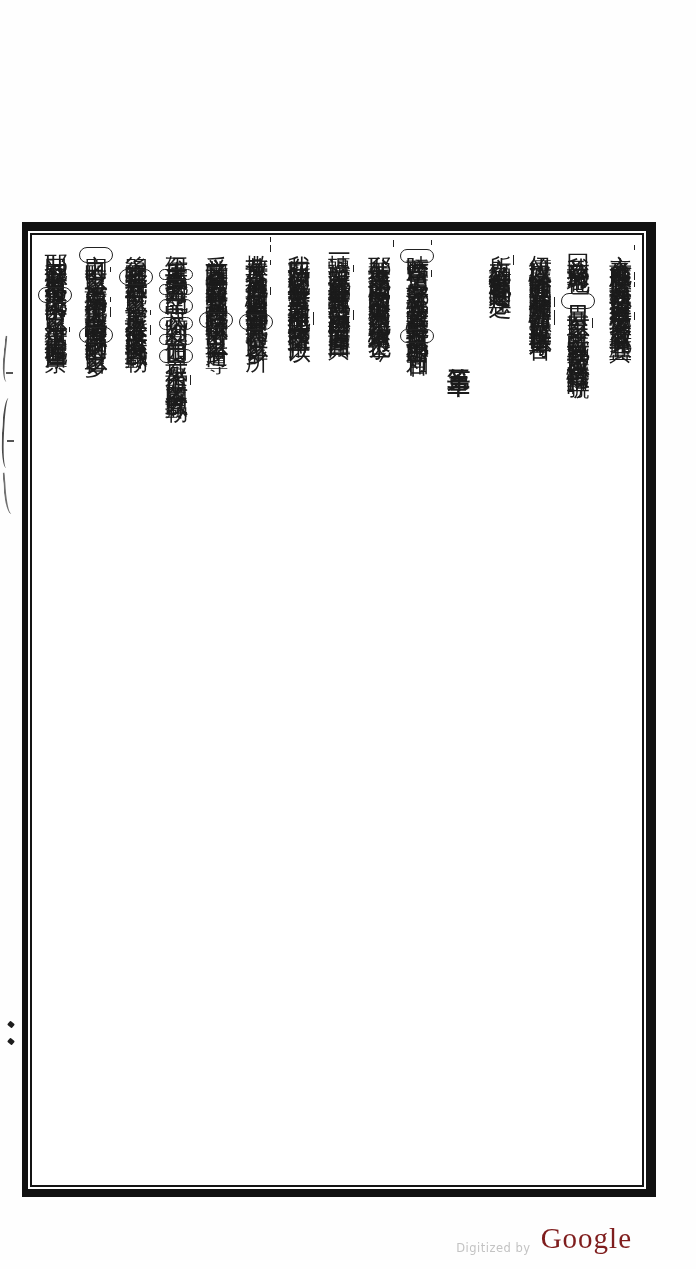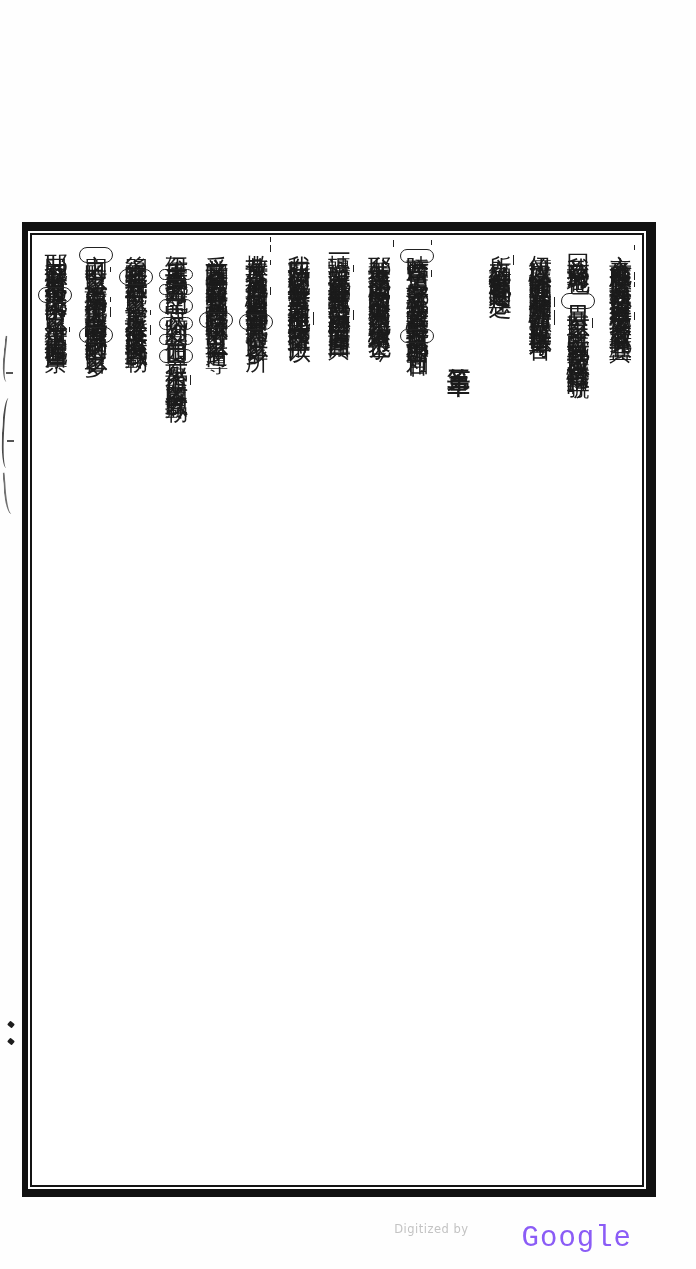--- a/index.html
+++ b/index.html
@@ -58,30 +58,30 @@
   .frag3{left:4px;top:472px;width:8px;height:42px;transform:rotate(-4deg);border-color:#707070;}
   .dash{position:absolute;background:#555;height:2px;width:7px;}
   .dash1{left:6px;top:372px;}
   .dash2{left:7px;top:440px;}
   .speck{position:absolute;width:6px;height:5px;background:#1d1d1d;transform:rotate(40deg);border-radius:1px;}
   .speck1{left:8px;top:1022px;}
   .speck2{left:8px;top:1039px;}
   
   .watermark{
     position:absolute;right:64px;bottom:14px;
-    display:flex;align-items:flex-start;gap:10px;
+    display:flex;align-items:flex-end;gap:10px;
     user-select:none;
   }
   .wm-prefix{
     font-family:"DejaVu Sans","Liberation Sans",sans-serif;
     font-size:11.5px;color:#c3c3c3;letter-spacing:.5px;
   }
   .wm-logo{
-    font-family:Liberation Mono, monospace;
-    font-size:29px;color:#8b5cf6;letter-spacing:1px;margin-left:43px;
+    font-family:Liberation Serif, serif;
+    font-size:29px;color:#7f1d1d;letter-spacing:1px;
   }
 </style>
 </head>
 <body>
 
 <div class="page-border">
   <div class="inner-line"></div>
   <div class="text-block">
       <div class="col"><span>之來食</span><span class="pname">摩西</span><span>願與其偕處其遂以女</span><span class="pname">西波拉</span><span>與</span><span class="pname">摩西</span><span>為妻後舉一子乃命厥名</span><span class="pname">克耳順</span><span>蓋其</span></div>
       <div class="col"><span>曰我為旅於客地也○異日</span><span class="pbox">以至百多</span><span>王薨時</span><span class="pname">以色耳勒</span><span>之子輩以奴僕之情歎惜且呼號</span></div>

